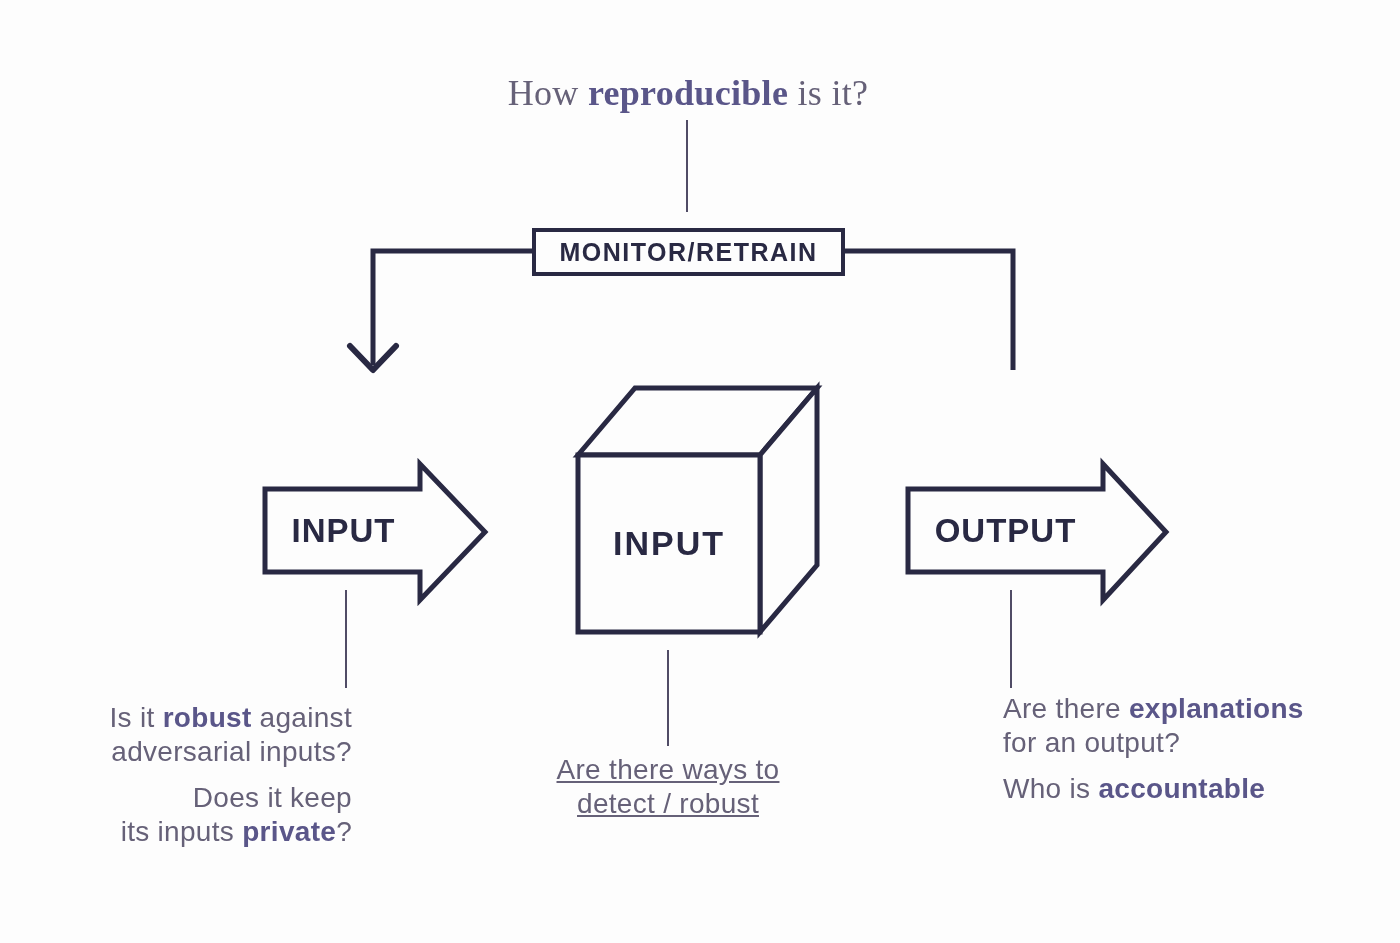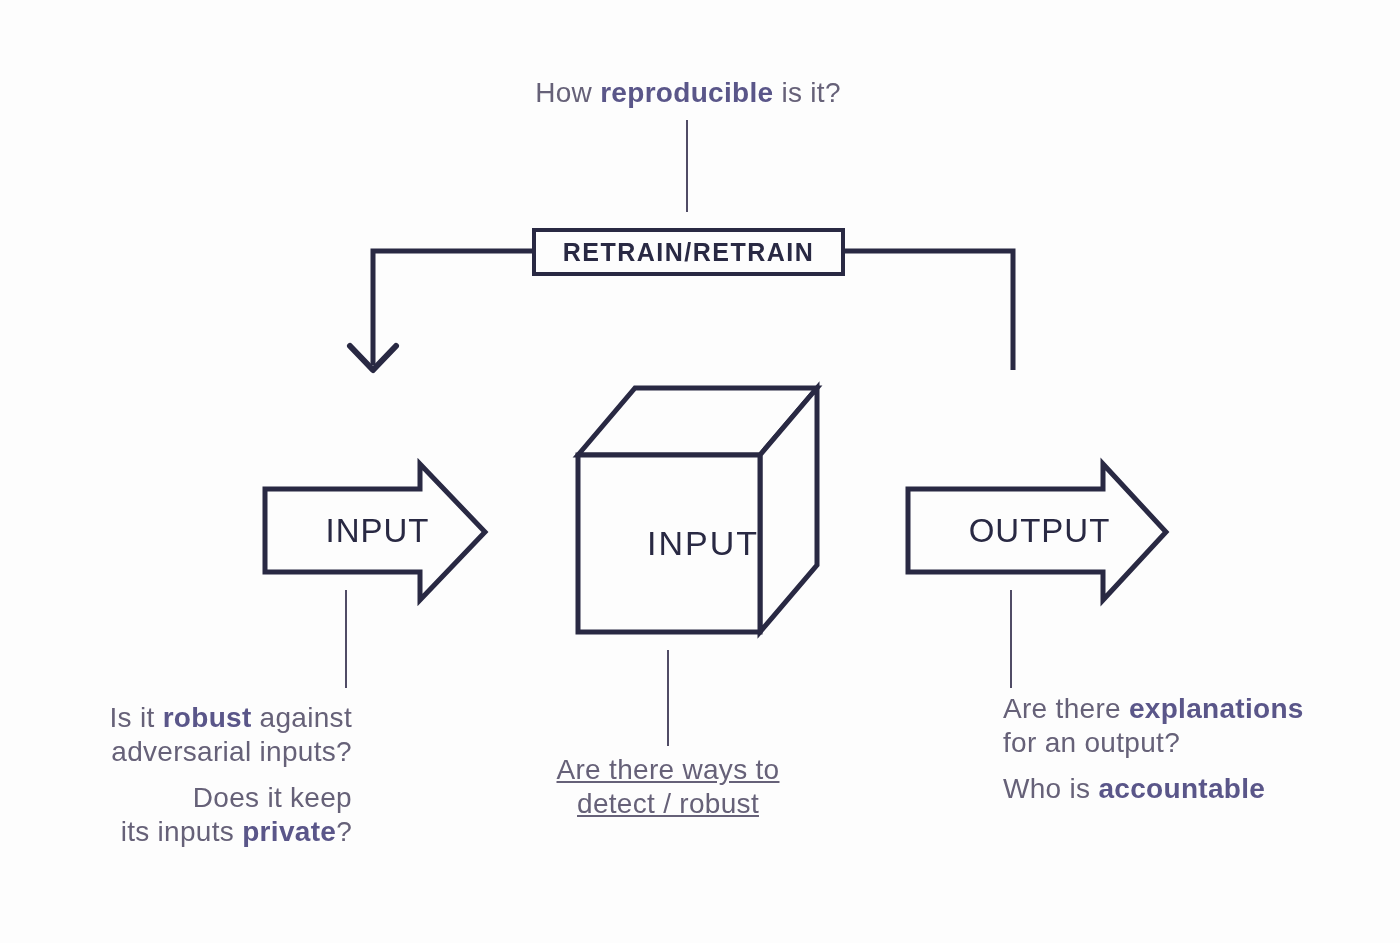--- a/index.html
+++ b/index.html
@@ -17,38 +17,39 @@
     background:var(--background);
     font-family:"Liberation Sans", sans-serif;
     overflow:hidden;
   }
   .layer{position:absolute;left:0;top:0;z-index:0;}
   .overlay{position:absolute;z-index:1;}
 
   .top-question{
     left:338px;top:76px;width:700px;
     text-align:center;
-    font-size:28px;line-height:34px;
+    font-size:36px;line-height:34px;
     color:var(--text);
     letter-spacing:.3px;
+    font-family:Liberation Serif, serif;
   }
   .b{font-weight:700;color:var(--bold_text);}
 
   .monitor-box{
     left:532px;top:228px;width:313px;height:48px;
     border:4px solid var(--ink);
     background:var(--background);
     display:flex;align-items:center;justify-content:center;
     font-size:25px;font-weight:700;letter-spacing:1.5px;
     color:var(--ink);
   }
 
   .shape-label{
     display:flex;align-items:center;justify-content:center;
-    font-weight:400;color:var(--ink);margin-left:34px;
+    font-weight:700;color:var(--ink);
   }
   .input-label{left:267px;top:491px;width:153px;height:80px;font-size:33px;letter-spacing:1px;}
   .model-label{left:578px;top:455px;width:182px;height:177px;font-size:34px;letter-spacing:2px;}
   .output-label{left:908px;top:489px;width:195px;height:83px;font-size:33px;letter-spacing:1px;}
 
   .qblock{
     font-size:28px;line-height:34px;
     color:var(--text);
     letter-spacing:.3px;
   }
@@ -82,21 +83,21 @@
       <polygon points="760,455 817,388 817,565 760,632" fill="var(--background)" stroke="var(--ink)" stroke-width="5"></polygon>
       <rect x="578" y="455" width="182" height="177" fill="var(--background)" stroke="var(--ink)" stroke-width="5"></rect>
     </g>
   </svg>
 
   <div class="overlay top-question">
     <span>How </span><span class="b">reproducible</span><span> is it?</span>
   </div>
 
   <div class="overlay monitor-box">
-    <span>RETRAIN/RETRAIN</span>
+    <span>MONITOR/RETRAIN</span>
   </div>
 
   <div class="overlay shape-label input-label">INPUT</div>
   <div class="overlay shape-label model-label">INPUT</div>
   <div class="overlay shape-label output-label">OUTPUT</div>
 
   <div class="overlay qblock q-left">
     <div class="para">
       <div>
         <span>Is it </span><span class="b">robust</span><span> against</span>

